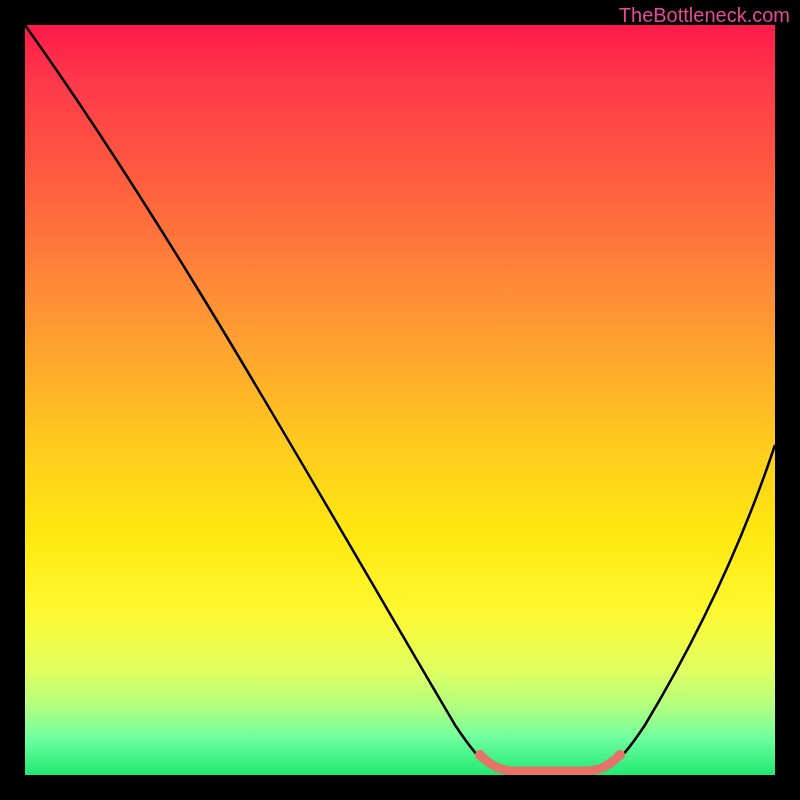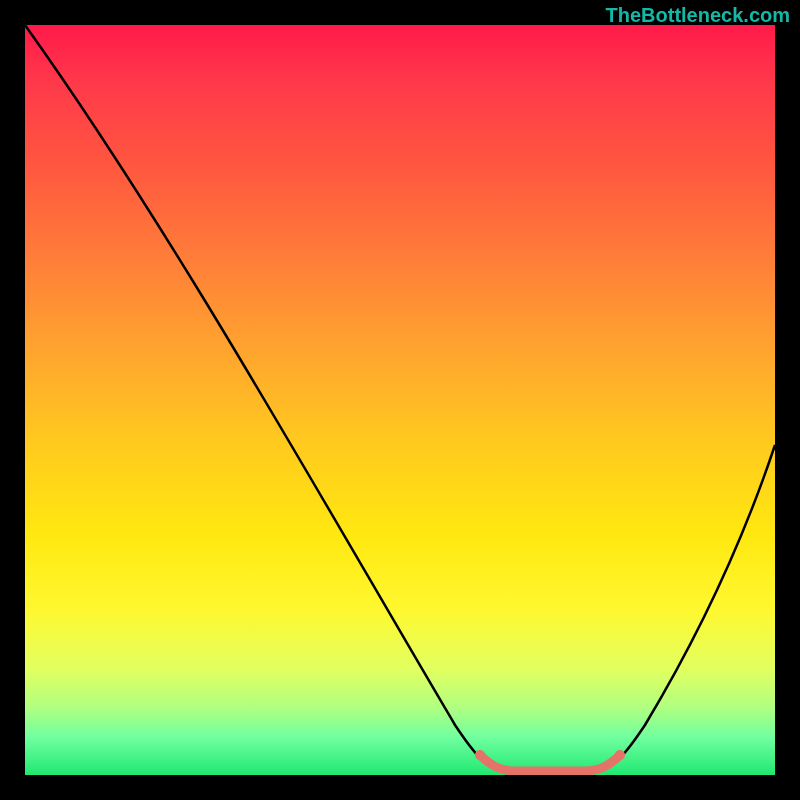--- a/index.html
+++ b/index.html
@@ -8,23 +8,23 @@
     width: 800px;
     height: 800px;
     background: #000;
     position: relative;
     font-family: Arial, sans-serif;
   }
   .watermark {
     position: absolute;
     top: 4px;
     right: 10px;
-    color: #14b8a6;
+    color: #ec4899;
     font-size: 20px;
-    font-weight: bold;
+    font-weight: normal;
     z-index: 10;
   }
   .plot-area {
     position: absolute;
     left: 25px;
     top: 25px;
     width: 750px;
     height: 750px;
   }
   .gradient-bg {

